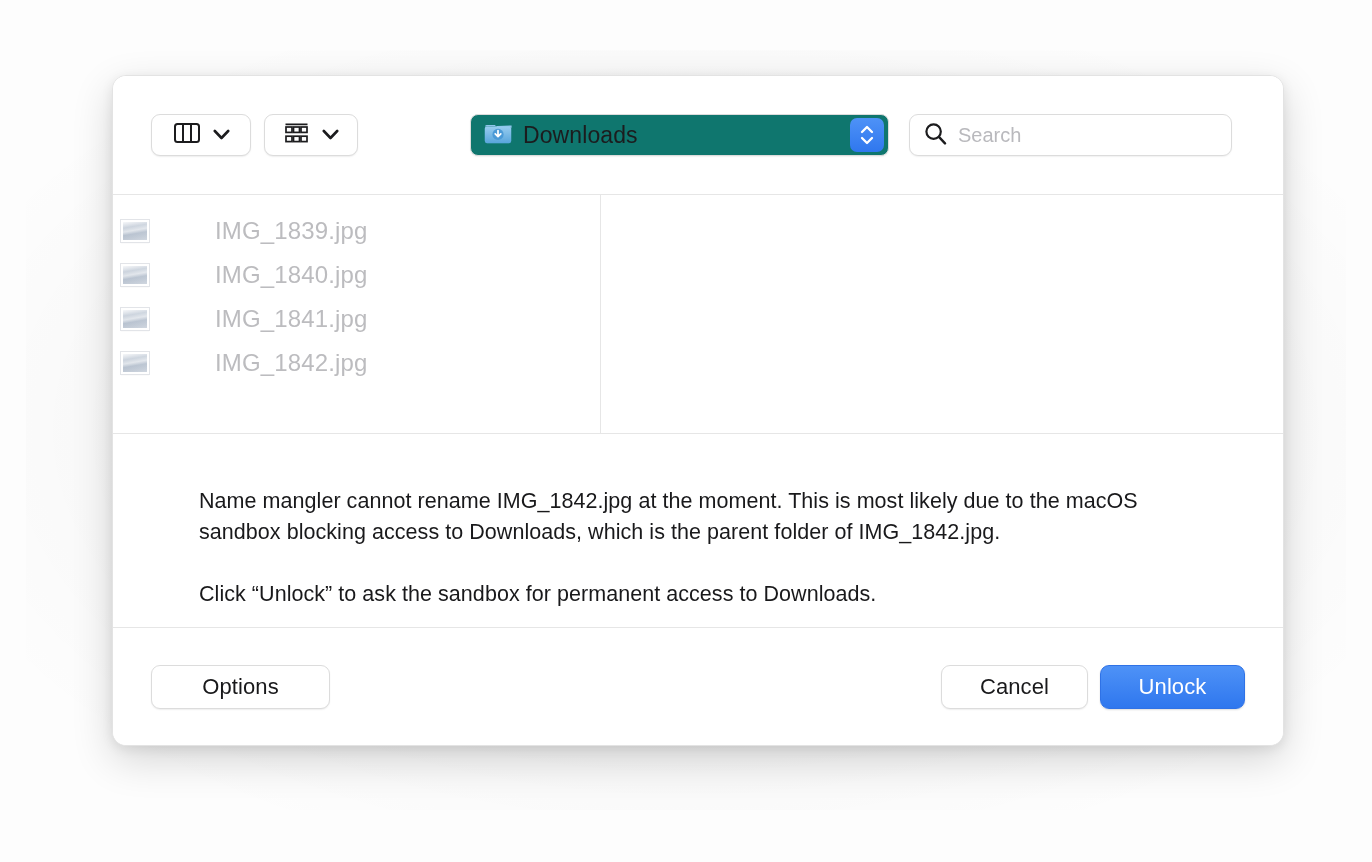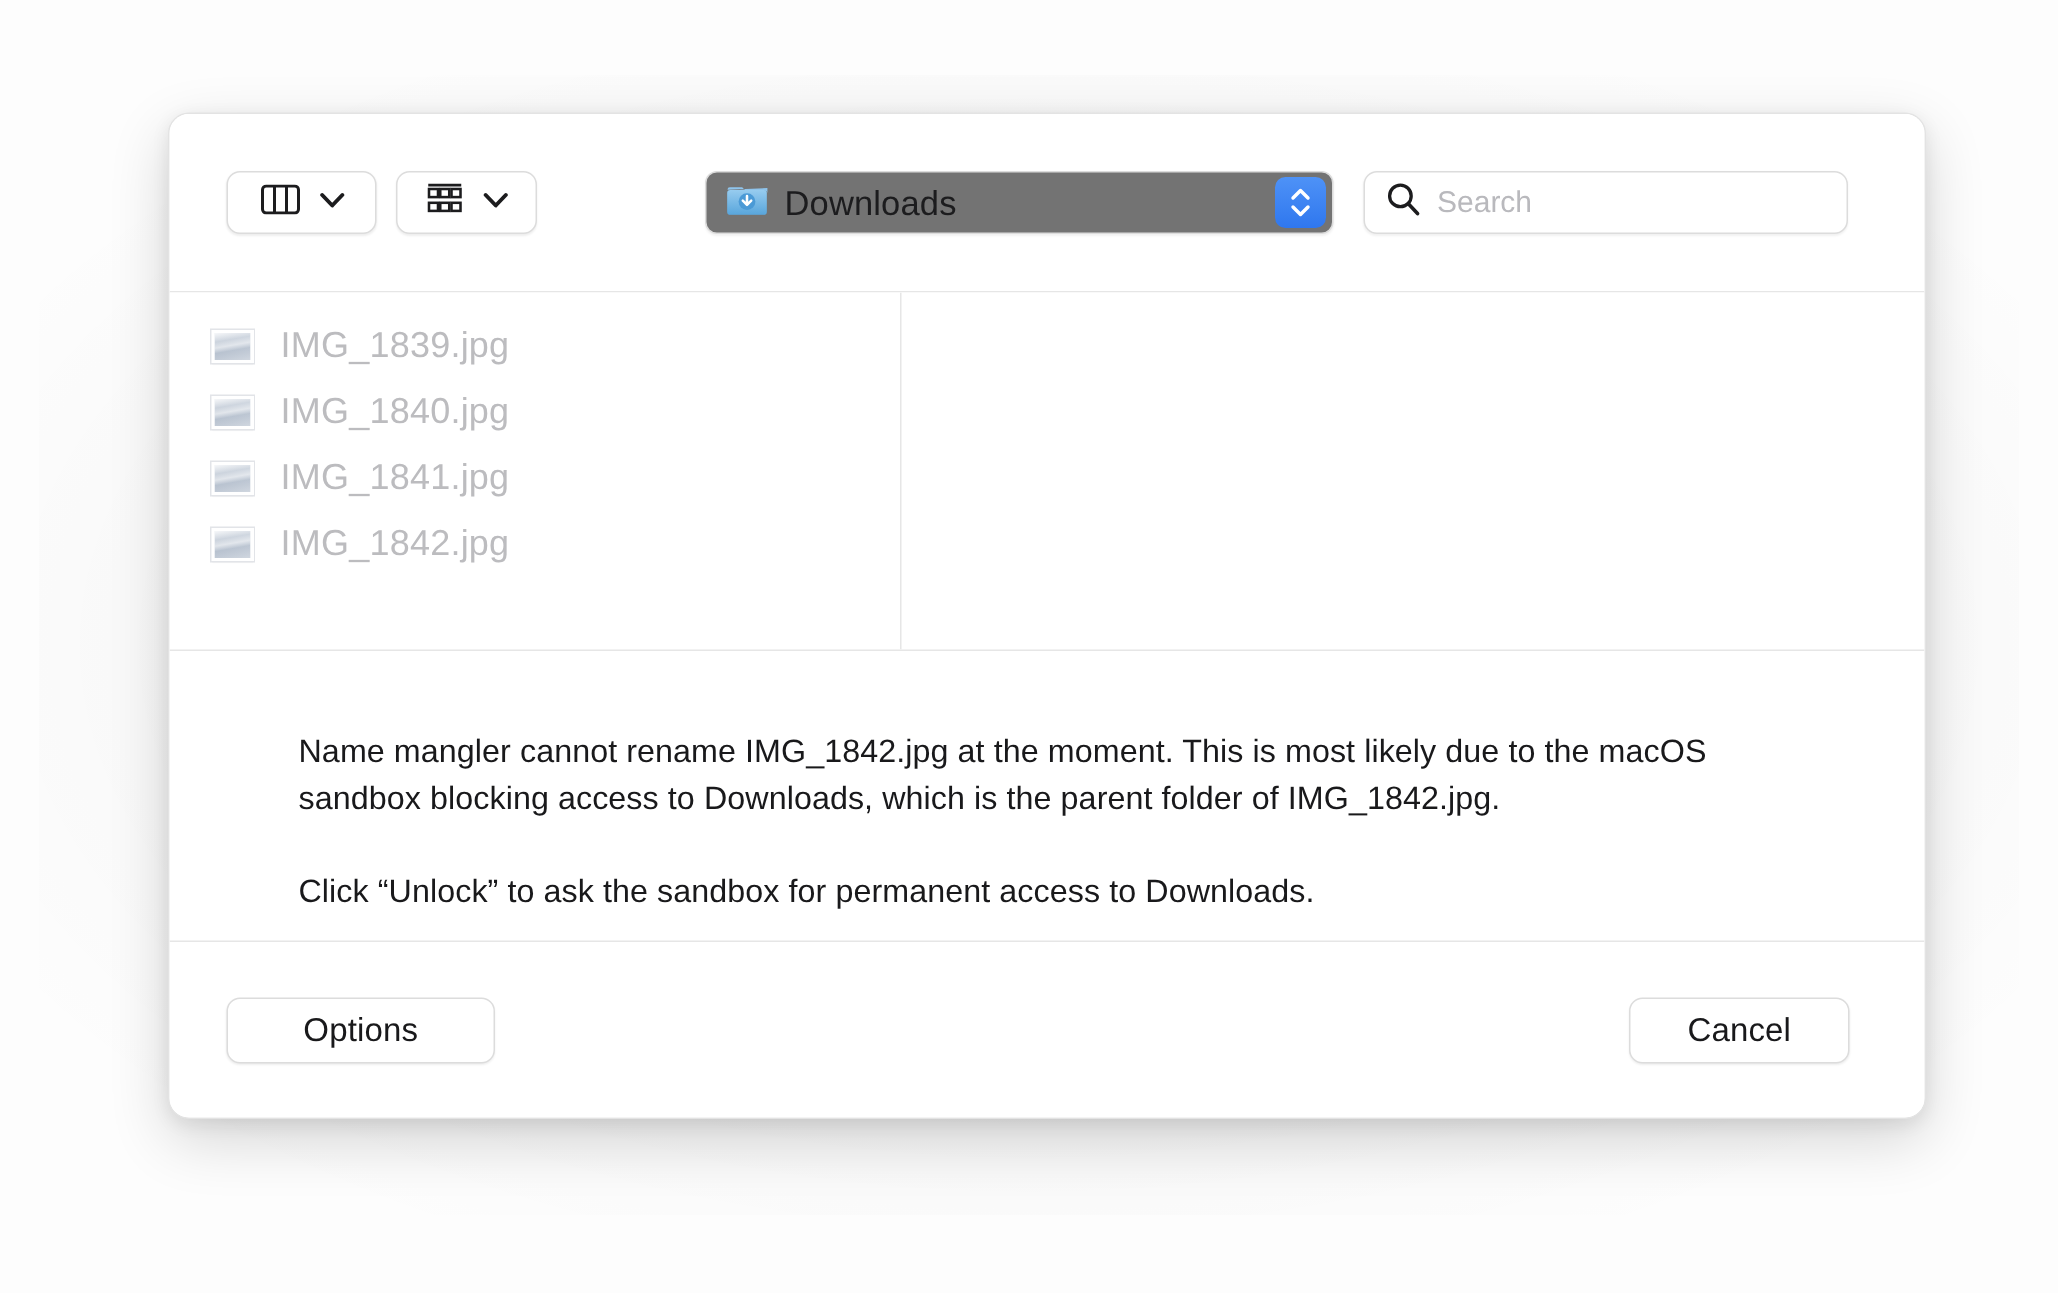--- a/index.html
+++ b/index.html
@@ -83,21 +83,21 @@
   .icon-col, .icon-group, .chev {
     display: block;
     flex: none;
   }
 
   .path-wrap {
     margin-left: 112px;
     width: 419px;
     height: 42px;
     position: relative;
-    background: #737373;
+    background: #0f766e;
     border: 1px solid #dcdcdc;
     border-radius: 8px;
     box-shadow: 0 1px 1.5px rgba(0,0,0,0.06);
     box-sizing: border-box;
     display: flex;
     align-items: center;
     padding-left: 13px;
     cursor: default;
   }
   .folder-icon { flex: none; display: block; }
@@ -164,23 +164,24 @@
     padding-top: 14px;
     box-sizing: border-box;
     overflow: hidden;
   }
   .col-preview { flex: 1; }
 
   .file-row {
     height: 44px;
     display: flex;
     align-items: center;
-    padding-left: 28px;
-    box-sizing: border-box;
-    cursor: default;
+    padding-left: 8px;
+    box-sizing: border-box;
+    cursor: default;
+    gap: 48px;
   }
   .thumb {
     width: 28px;
     height: 22px;
     flex: none;
     border: 2px solid #ffffff;
     box-shadow: 0 0 0 1px #e2e4e8, 0 1px 1px rgba(0,0,0,0.10);
     background:
       linear-gradient(170deg,
         rgba(255,255,255,0.85) 0%,
@@ -360,15 +361,16 @@
 
   <div class="message">
     <p>Name mangler cannot rename IMG_1842.jpg at the moment. This is most likely due to the macOS sandbox blocking access to Downloads, which is the parent folder of IMG_1842.jpg.</p>
     <p>Click “Unlock” to ask the sandbox for permanent access to Downloads.</p>
   </div>
 
   <div class="buttonbar">
     <button class="btn btn-options">Options</button>
     <span class="spacer"></span>
     <button class="btn btn-cancel">Cancel</button>
+    <button class="btn btn-primary">Unlock</button>
   </div>
 
 </div>
 
 </body></html>

